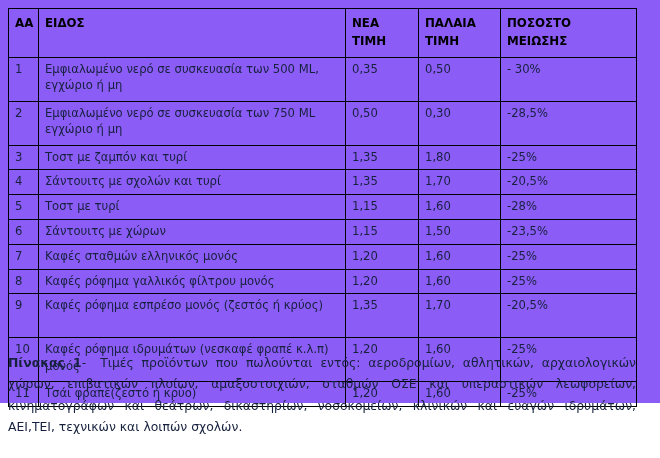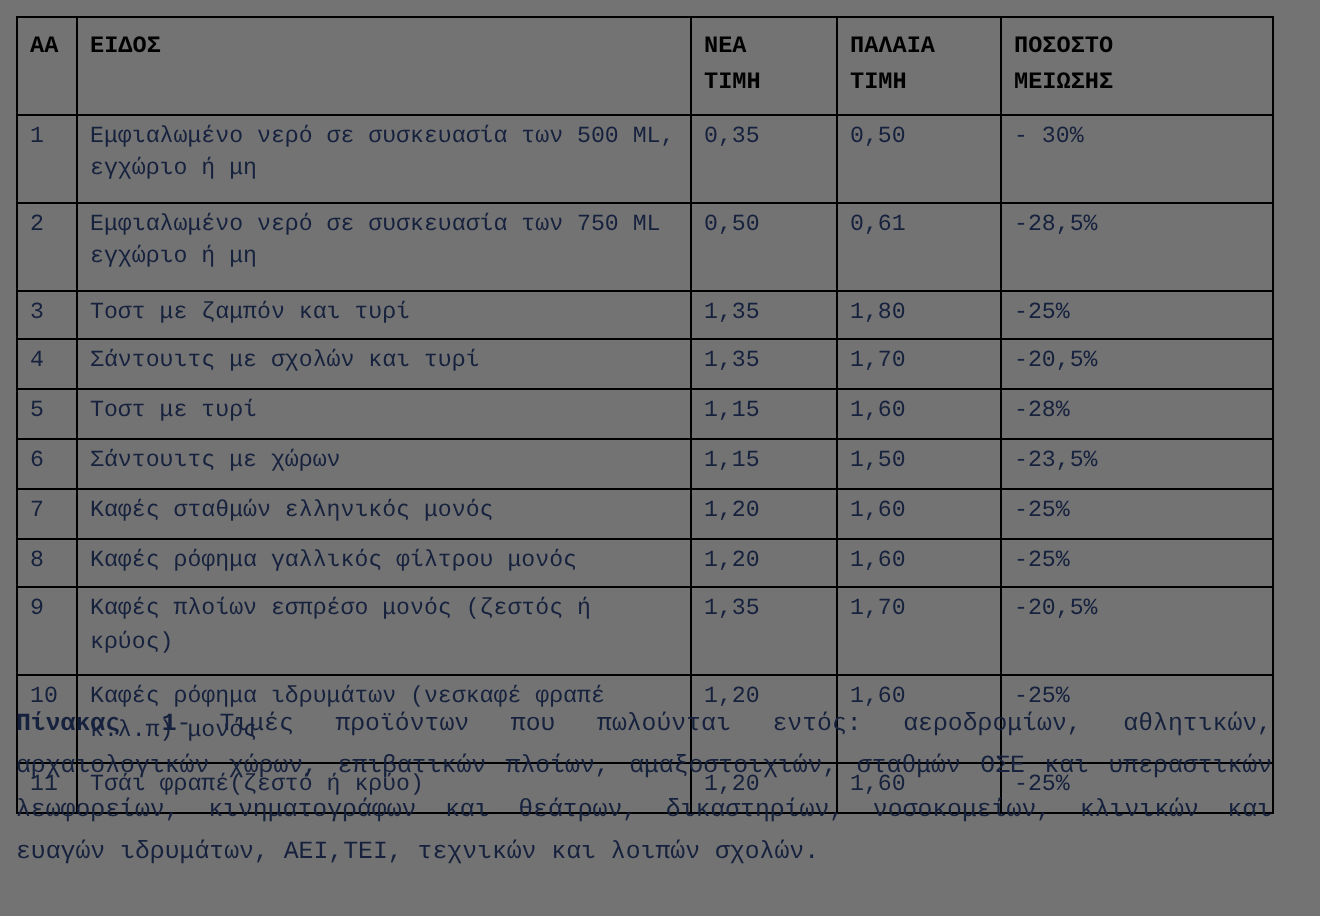--- a/index.html
+++ b/index.html
@@ -10,23 +10,22 @@
   body {
     width: 660px;
     height: 458px;
     font-family: "DejaVu Sans", "Liberation Sans", sans-serif;
     color: #16213d;
     overflow: hidden;
   }
   #page {
     position: relative;
     width: 660px;
-    height: 458px;
-    background: #737373;
-    font-family: Liberation Mono, monospace;
+    height: 403px;
+    background: #8b5cf6;
   }
   
   .price-table {
     position: absolute;
     left: 8px;
     top: 8px;
     width: 628px;
     border-collapse: collapse;
     table-layout: fixed;
     font-size: 11.6px;
@@ -126,21 +125,21 @@
           <td class="cell-aa col-aa">1</td>
           <td class="col-eidos">Εμφιαλωμένο νερό σε συσκευασία των 500 ML, εγχώριο ή μη</td>
           <td class="col-nea">0,35</td>
           <td class="col-pal">0,50</td>
           <td class="col-pos">- 30%</td>
         </tr>
         <tr class="tall">
           <td class="cell-aa col-aa">2</td>
           <td class="col-eidos">Εμφιαλωμένο νερό σε συσκευασία των 750 ML εγχώριο ή μη</td>
           <td class="col-nea">0,50</td>
-          <td class="col-pal">0,61</td>
+          <td class="col-pal">0,30</td>
           <td class="col-pos">-28,5%</td>
         </tr>
         <tr>
           <td class="cell-aa col-aa">3</td>
           <td class="col-eidos">Τοστ με ζαμπόν και τυρί</td>
           <td class="col-nea">1,35</td>
           <td class="col-pal">1,80</td>
           <td class="col-pos">-25%</td>
         </tr>
         <tr>
@@ -173,21 +172,21 @@
         </tr>
         <tr>
           <td class="cell-aa col-aa">8</td>
           <td class="col-eidos">Καφές ρόφημα γαλλικός φίλτρου μονός</td>
           <td class="col-nea">1,20</td>
           <td class="col-pal">1,60</td>
           <td class="col-pos">-25%</td>
         </tr>
         <tr class="tall">
           <td class="cell-aa col-aa">9</td>
-          <td class="col-eidos">Καφές πλοίων εσπρέσο μονός  (ζεστός ή κρύος)</td>
+          <td class="col-eidos">Καφές ρόφημα εσπρέσο μονός  (ζεστός ή κρύος)</td>
           <td class="col-nea">1,35</td>
           <td class="col-pal">1,70</td>
           <td class="col-pos">-20,5%</td>
         </tr>
         <tr class="tall">
           <td class="cell-aa col-aa">10</td>
           <td class="col-eidos">Καφές ρόφημα ιδρυμάτων (νεσκαφέ φραπέ κ.λ.π) μονός</td>
           <td class="col-nea">1,20</td>
           <td class="col-pal">1,60</td>
           <td class="col-pos">-25%</td>

